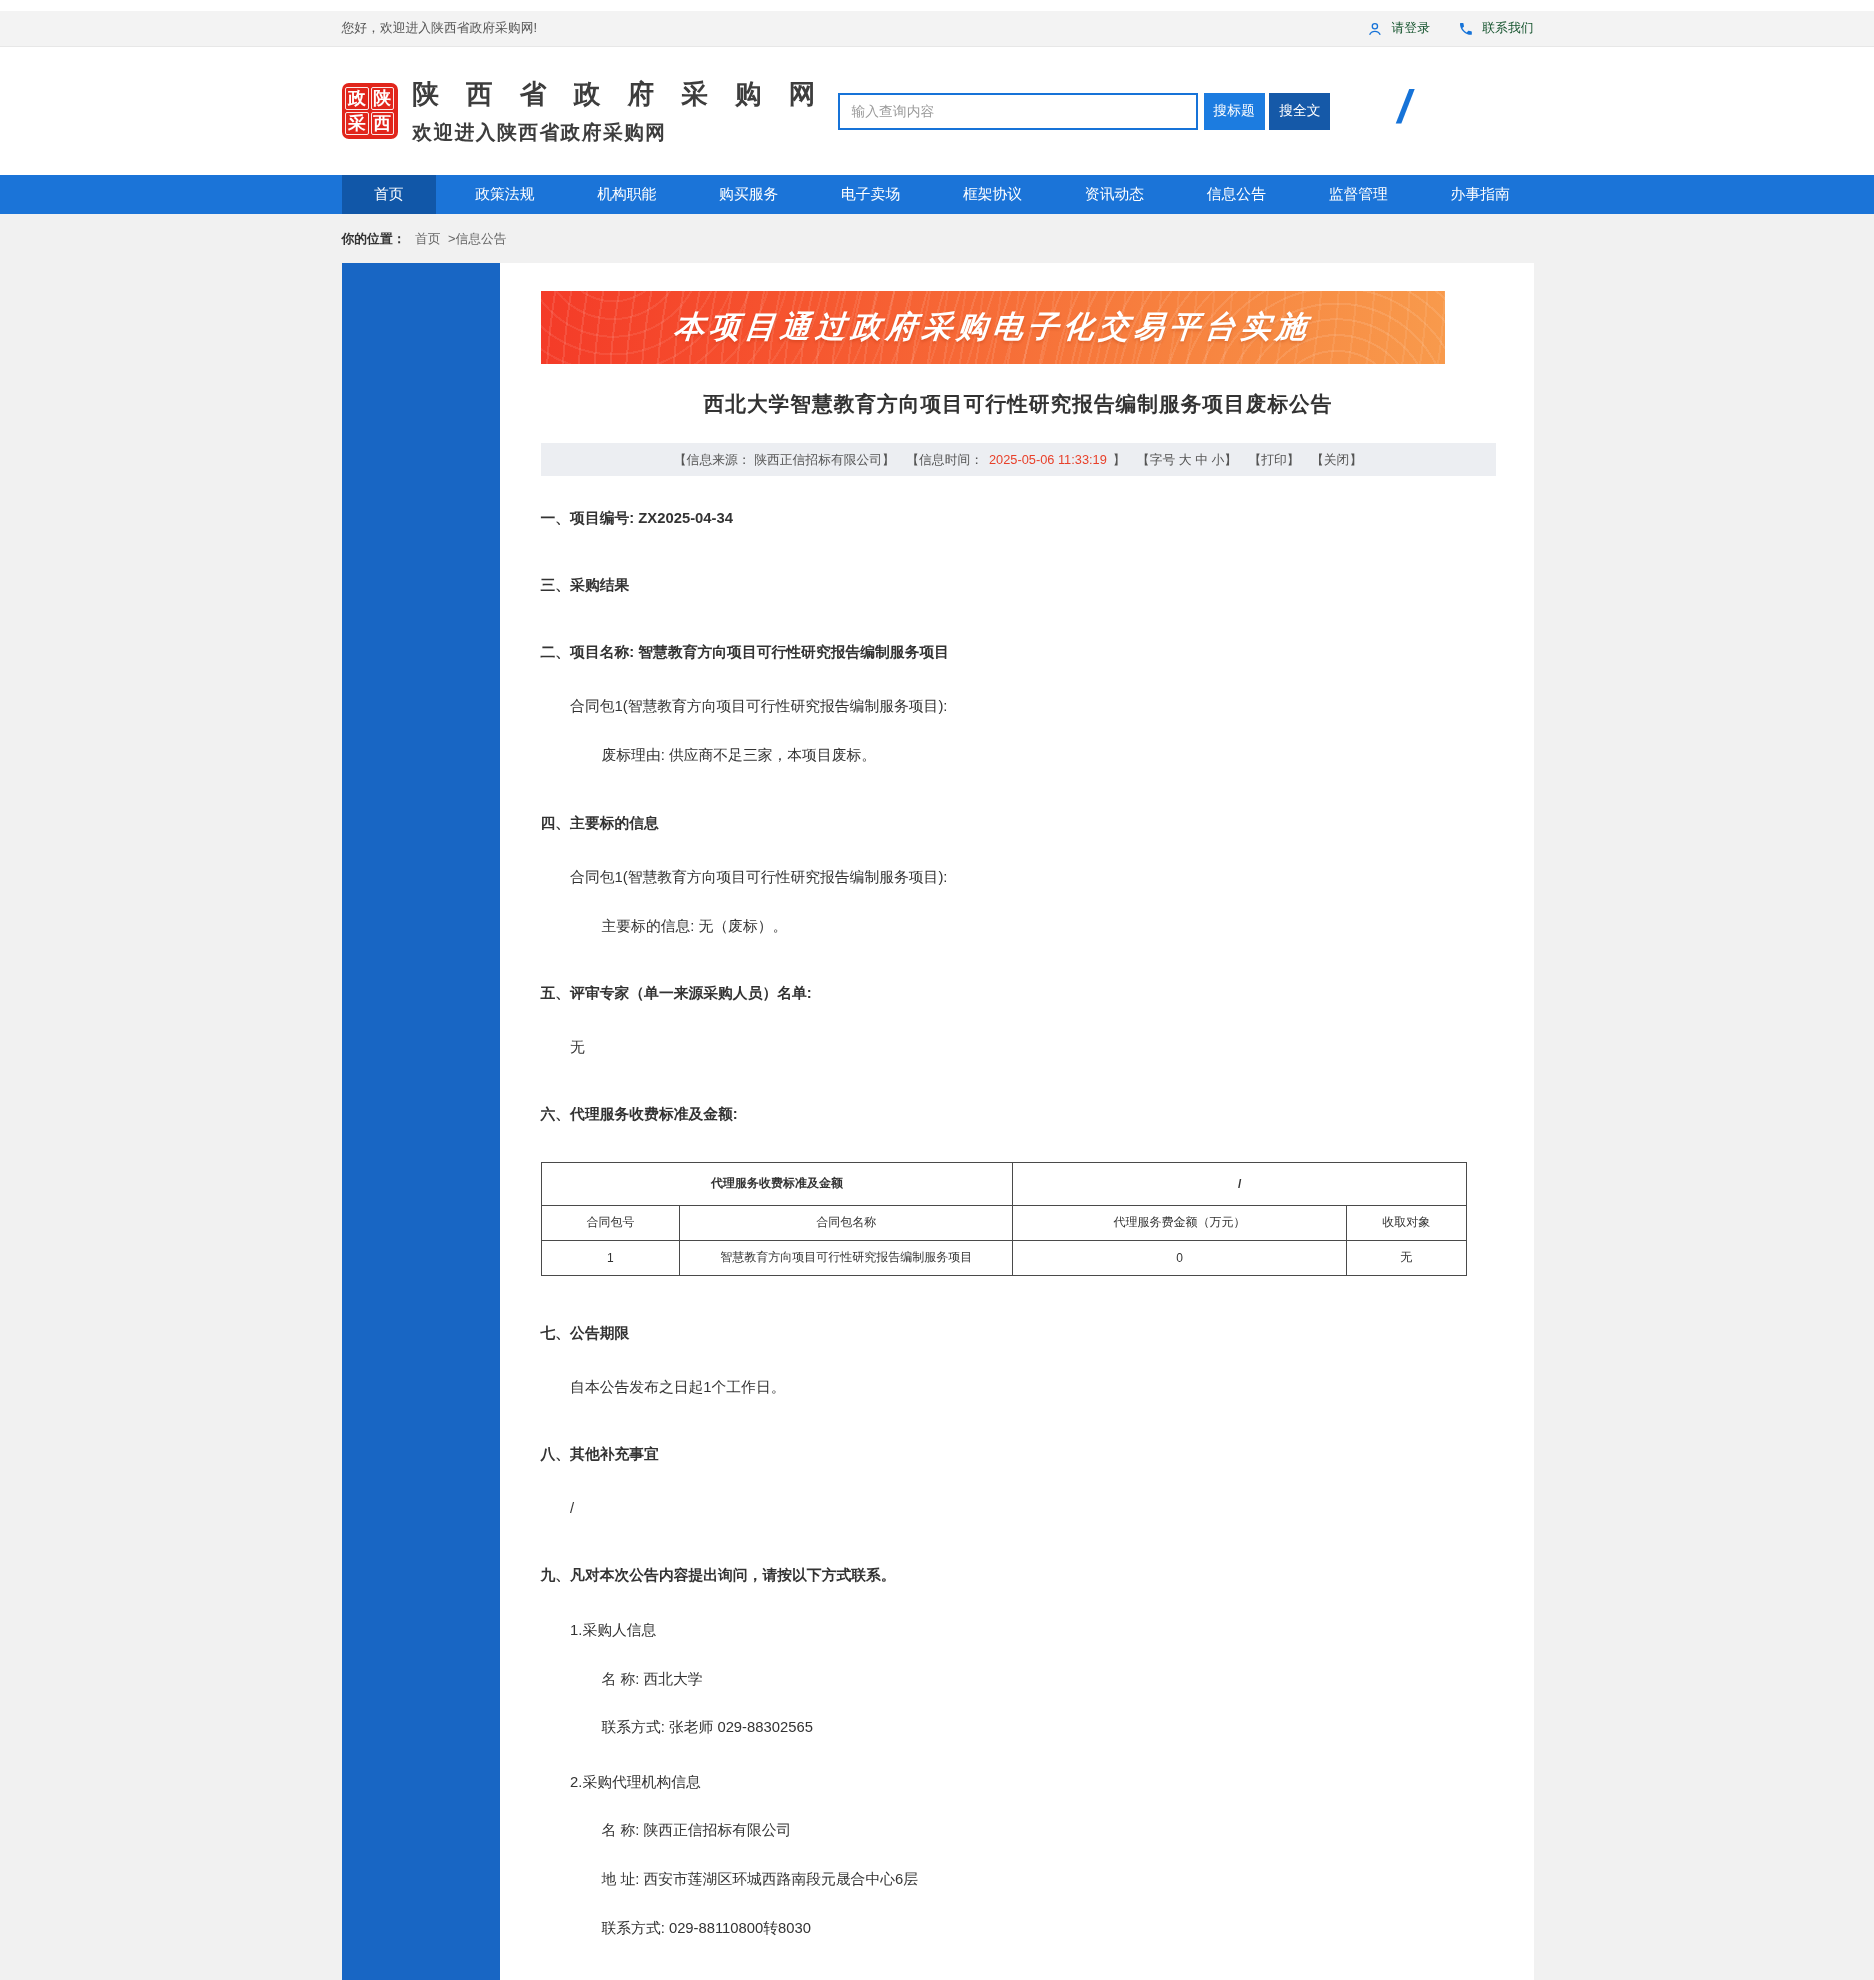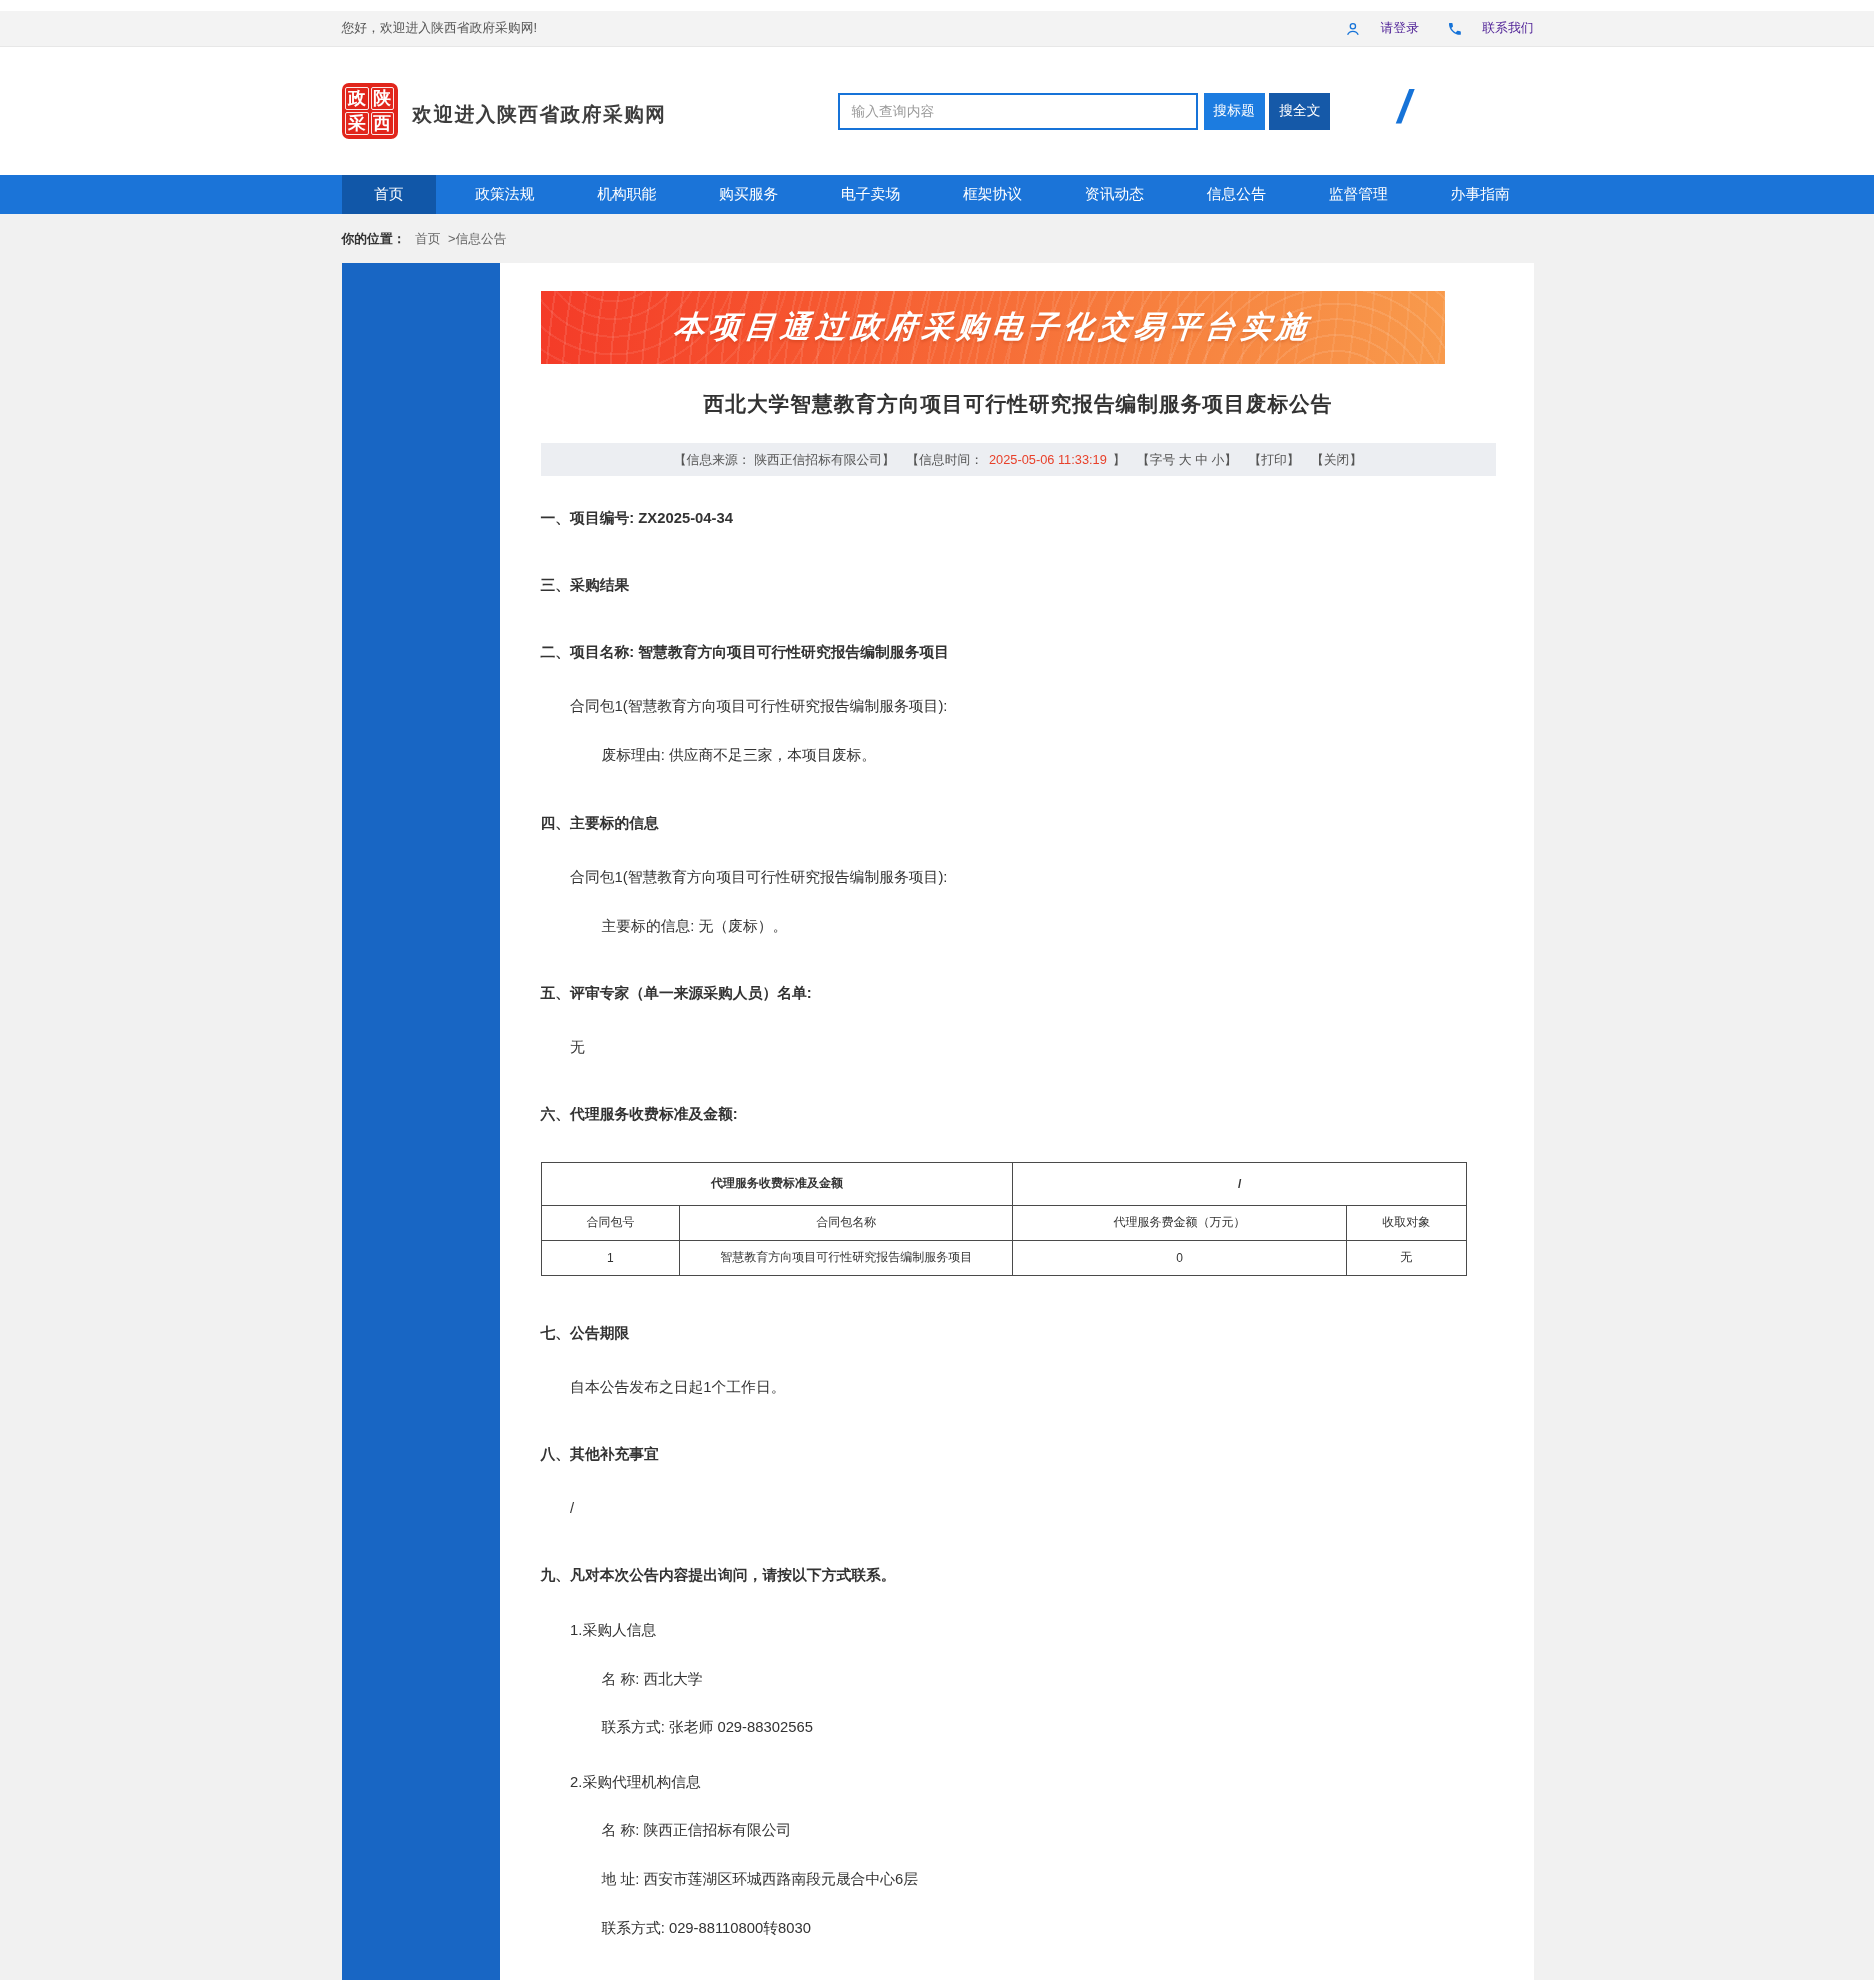--- a/index.html
+++ b/index.html
@@ -8,21 +8,21 @@
     width:1875px;
     font-family:"Liberation Sans","DejaVu Sans",sans-serif;
     background:#ffffff; color:#333;
   }
   .wrap { width:1192px; margin:0 auto; }
 
   
   .topbar { height:36px; background:#F3F3F3; border-bottom:1px solid #E7E7E7; }
   .topbar .wrap { height:100%; display:flex; align-items:center; font-size:12.8px; color:#555;margin-top:11px; }
   .top-links { margin-left:auto; display:flex; align-items:center; gap:27.6px; }
-  .top-link { display:flex; align-items:flex-end; gap:20px; color:#4c1d95; cursor:pointer; }
+  .top-link { display:flex; align-items:flex-end; gap:9px; color:#14532d; cursor:pointer; }
   .top-link svg { display:block; }
 
   
   .header { height:128px; background:#fff; }
   .header .wrap { height:100%; display:flex; align-items:center; }
   .logo-box {
     width:56px; height:56px; background:#E1251B; border-radius:6.9px;
     display:grid; grid-template-columns:1fr 1fr; grid-template-rows:1fr 1fr;
     padding:3.9px; gap:2px; flex:none;
   }
@@ -146,20 +146,21 @@
 
 <div class="header">
   <div class="wrap">
     <div class="logo-box">
       <span>政</span>
       <span>陕</span>
       <span>采</span>
       <span>西</span>
     </div>
     <div class="site-titles">
+      <div class="site-title">陕 西 省 政 府 采 购 网</div>
       <div class="site-sub">欢迎进入陕西省政府采购网</div>
     </div>
     <div class="search-wrap">
       <input class="search-input" type="text" placeholder="输入查询内容" style="">
       <button class="search-btn btn-title">搜标题</button>
       <button class="search-btn btn-full">搜全文</button>
     </div>
     <div class="slash-dec">/</div>
   </div>
 </div>

